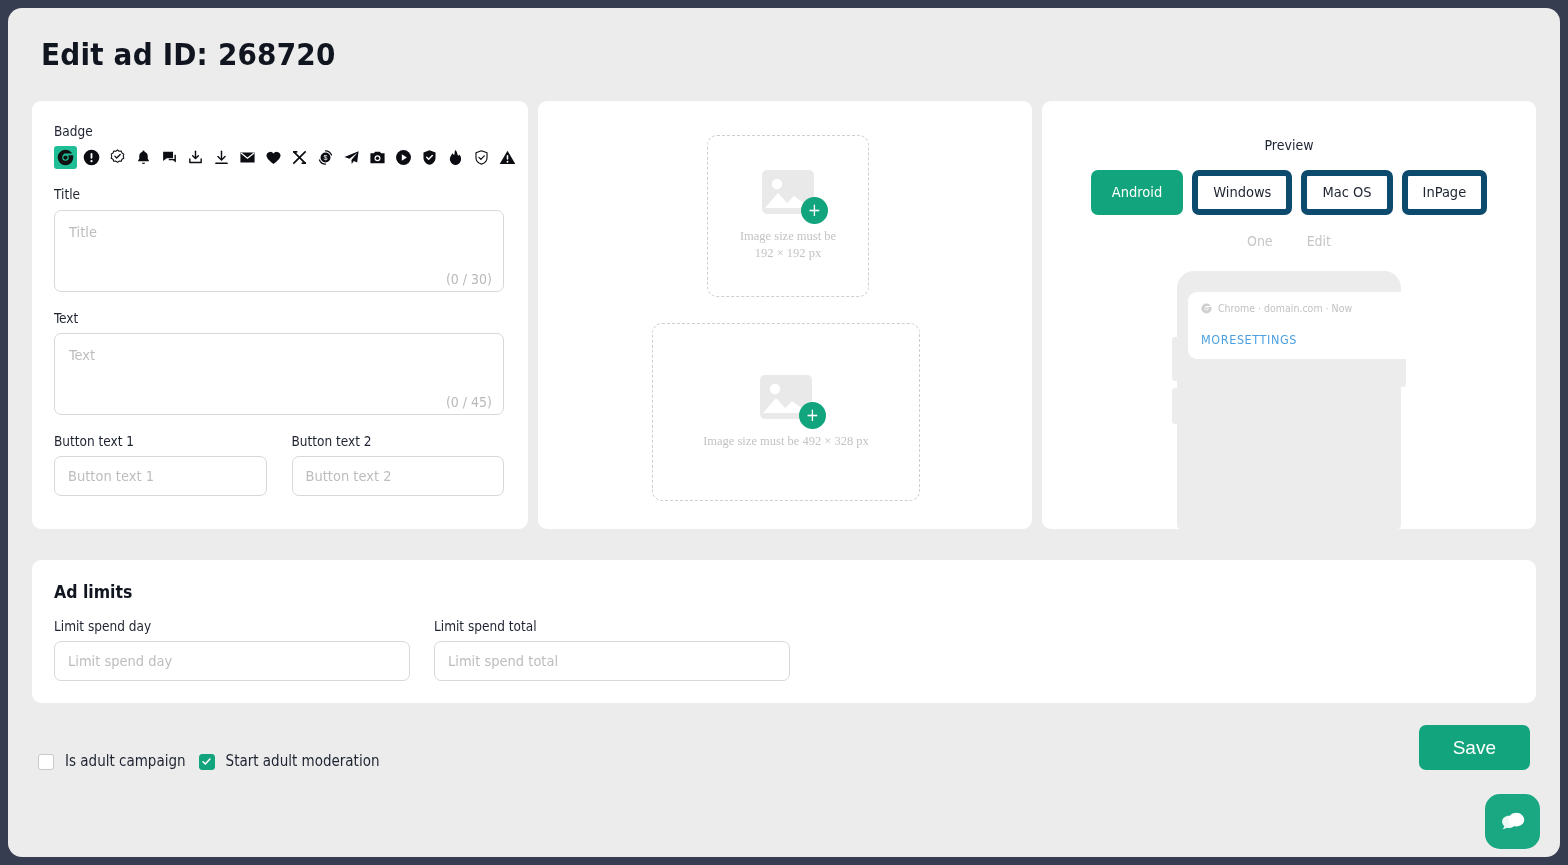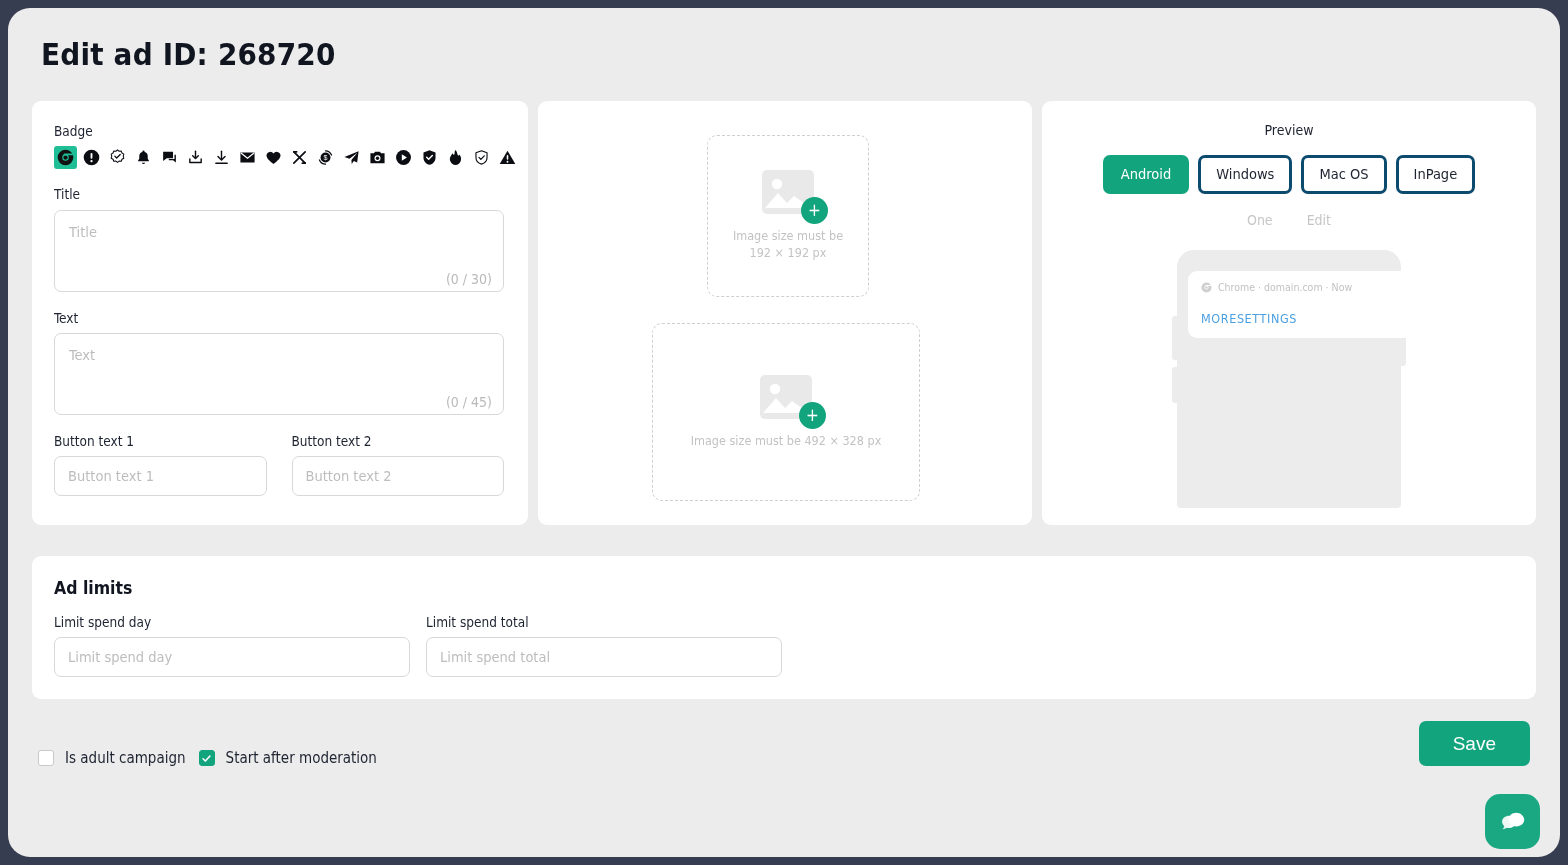--- a/index.html
+++ b/index.html
@@ -17,21 +17,21 @@
   }
 
   
   .page {
     position: absolute;
     left: 8px;
     top: 8px;
     width: 1552px;
     height: 849px;
     background: #ececec;
-    border-radius: 22px;
+    border-radius: 14px;
     overflow: hidden;
   }
 
   .page-inner {
     position: relative;
     width: 100%;
     height: 100%;
     padding: 0 24px;
   }
 
@@ -157,38 +157,39 @@
     font-size: 17px;
     line-height: 1;
     font-weight: 400;
   }
   .dz-text {
     margin-top: 14px;
     font-size: 12.5px;
     color: #c3c3c3;
     text-align: center;
     line-height: 1.35;
+    font-family: Liberation Serif, serif;
   }
 
   
   .preview-title {
     text-align: center;
     font-size: 14px;
     color: #1d2330;
-    padding-top: 21px;
+    padding-top: 36px;
   }
 
   .os-tabs {
     display: flex;
     justify-content: center;
     gap: 9px;
     margin-top: 17px;
   }
   .os-tab {
-    border: 3px solid #0c4a6e;
+    border: 6px solid #0c4a6e;
     border-radius: 7px;
     background: #fff;
     color: #1d2330;
     font-family: inherit;
     font-size: 14.5px;
     padding: 9px 15px;
     cursor: pointer;
     line-height: 1;
   }
   .os-tab.active {
@@ -267,21 +268,21 @@
     margin-top: 31px;
     padding: 22px 22px 26px;
     height: 143px;
   }
   .limits-title {
     font-size: 17.5px;
     font-weight: 700;
     color: #10151f;
     margin-bottom: 16px;
   }
-  .limits-row { display: flex; gap: 16px; }
+  .limits-row { display: flex; gap: 24px; }
   .limits-row > div { width: 356px; }
 
   
   .bottom {
     display: flex;
     align-items: flex-end;
     justify-content: space-between;
     margin-top: 22px;
     padding-left: 6px;
   }
@@ -605,21 +606,21 @@
       <label class="check-row">
         <span class="cb"></span>
         <span class="check-label">Is adult campaign</span>
       </label>
       <label class="check-row">
         <span class="cb checked">
           <svg width="11" height="11" viewBox="0 0 24 24" fill="none" stroke="#fff" stroke-width="3.4" stroke-linecap="round" stroke-linejoin="round">
                 <path d="M4.5 12.5l5 5 10-11"></path>
               </svg>
         </span>
-        <span class="check-label">Start after moderation</span>
+        <span class="check-label">Start adult moderation</span>
       </label>
     </div>
 
     <button class="save-btn">Save</button>
   </div>
 
   <div class="chat-fab">
     <svg width="30" height="30" viewBox="0 0 32 32">
       <path d="M11.8 9.4c-4.1 0-7.4 2.8-7.4 6.3 0 1.8.9 3.4 2.3 4.6-.2 1.4-.9 2.6-1.8 3.4 1.6-.1 3.2-.7 4.4-1.6 .8.2 1.6.3 2.5.3 4.1 0 7.4-2.8 7.4-6.3s-3.3-6.7-7.4-6.7z" fill="#fff" opacity="0.92"></path>
       <path d="M19.6 6.2c-4.6 0-8.4 3.1-8.4 7 0 2 1 3.8 2.6 5.1-.3 1.5-1 2.9-2 3.8 1.8-.1 3.6-.8 4.9-1.8 .9.3 1.9.4 2.9.4 4.6 0 8.4-3.1 8.4-7s-3.8-7.5-8.4-7.5z" fill="#fff"></path>

